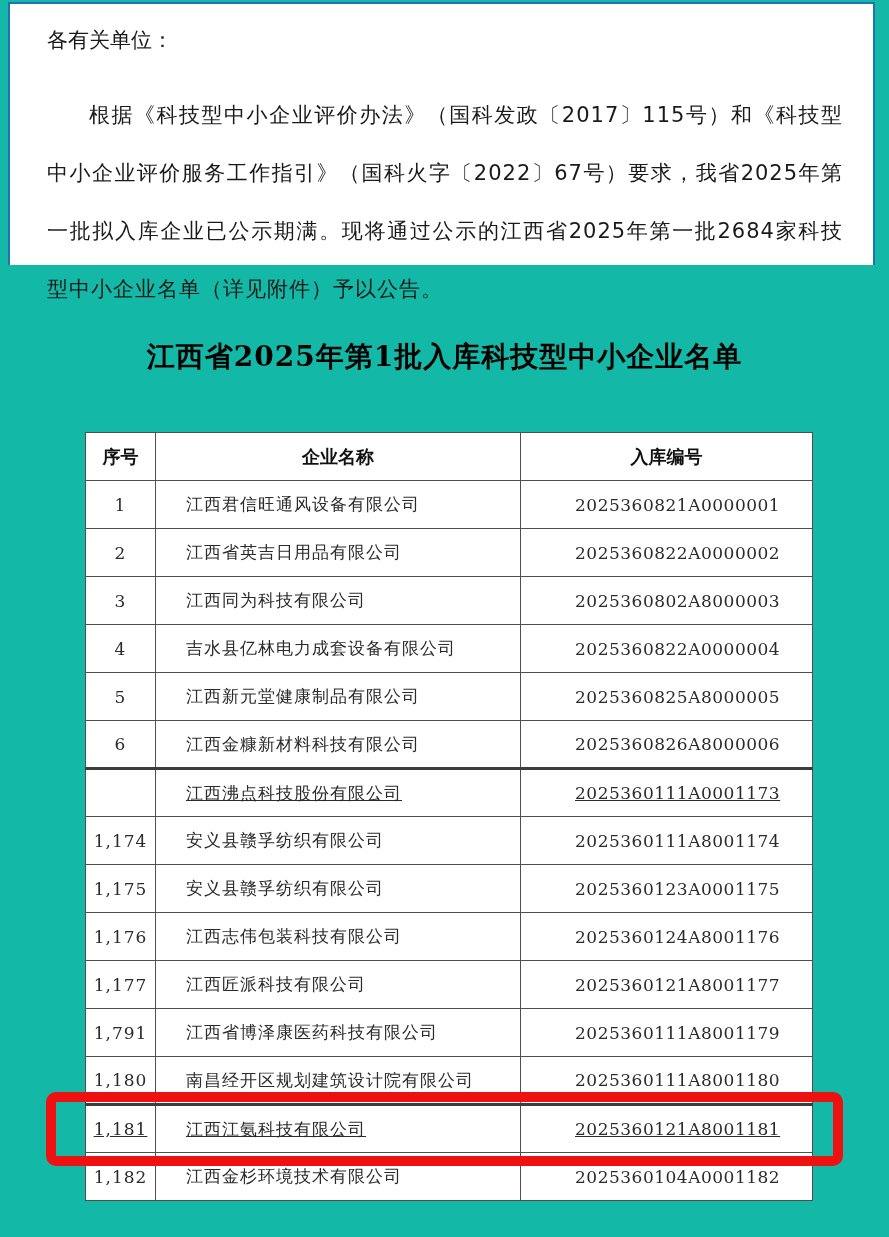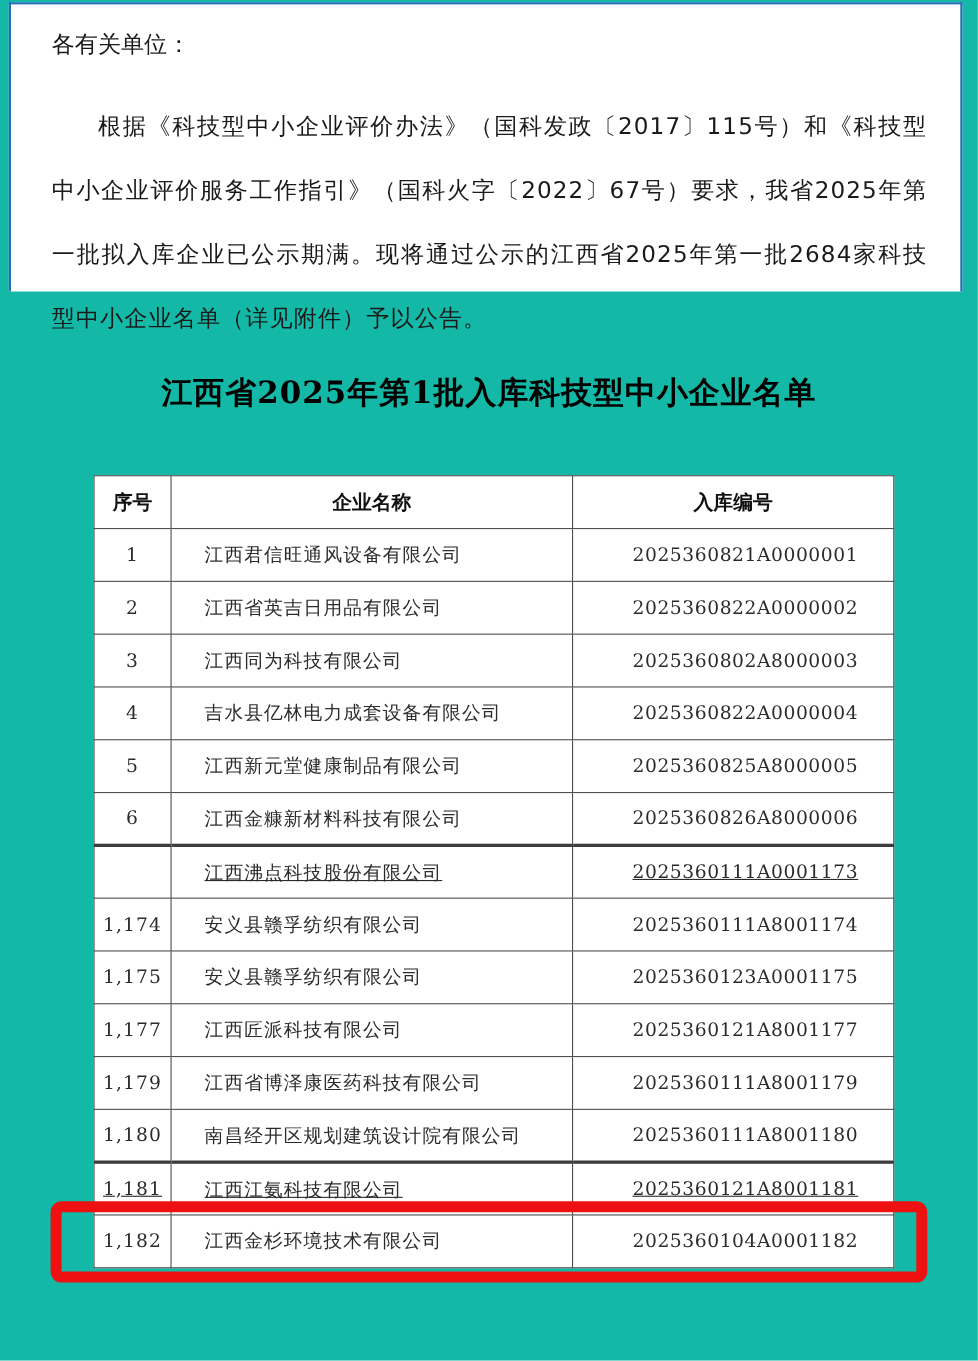--- a/index.html
+++ b/index.html
@@ -166,26 +166,31 @@
             <td class="cell-no">1,174</td>
             <td class="cell-name">安义县赣孚纺织有限公司</td>
             <td class="cell-code">2025360111A8001174</td>
           </tr>
           <tr>
             <td class="cell-no">1,175</td>
             <td class="cell-name">安义县赣孚纺织有限公司</td>
             <td class="cell-code">2025360123A0001175</td>
           </tr>
           <tr>
+            <td class="cell-no">1,176</td>
+            <td class="cell-name">江西志伟包装科技有限公司</td>
+            <td class="cell-code">2025360124A8001176</td>
+          </tr>
+          <tr>
             <td class="cell-no">1,177</td>
             <td class="cell-name">江西匠派科技有限公司</td>
             <td class="cell-code">2025360121A8001177</td>
           </tr>
           <tr>
-            <td class="cell-no">1,179</td>
+            <td class="cell-no">1,791</td>
             <td class="cell-name">江西省博泽康医药科技有限公司</td>
             <td class="cell-code">2025360111A8001179</td>
           </tr>
           <tr>
             <td class="cell-no">1,180</td>
             <td class="cell-name">南昌经开区规划建筑设计院有限公司</td>
             <td class="cell-code">2025360111A8001180</td>
           </tr>
           <tr class="section-break">
             <td class="cell-no">1,181</td>

